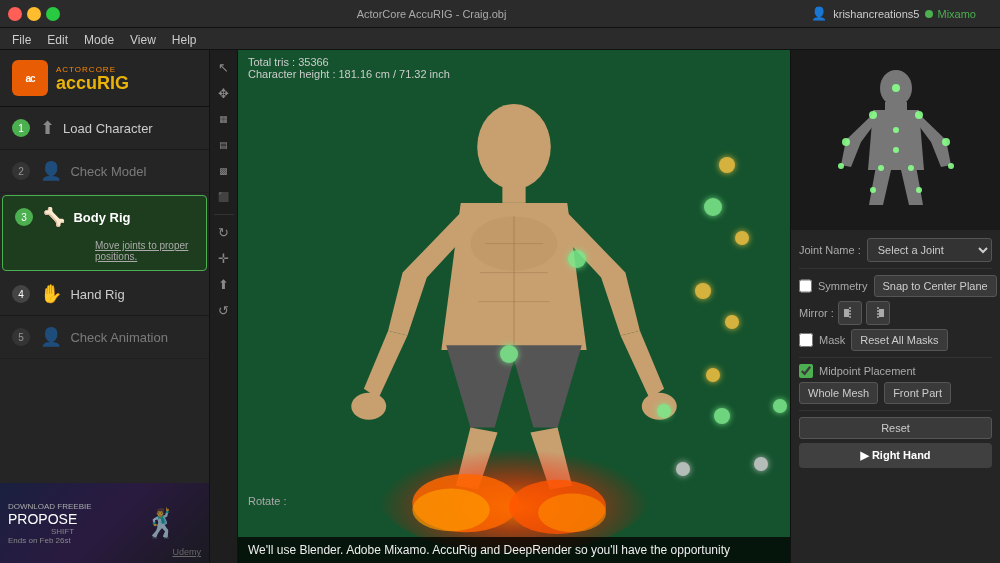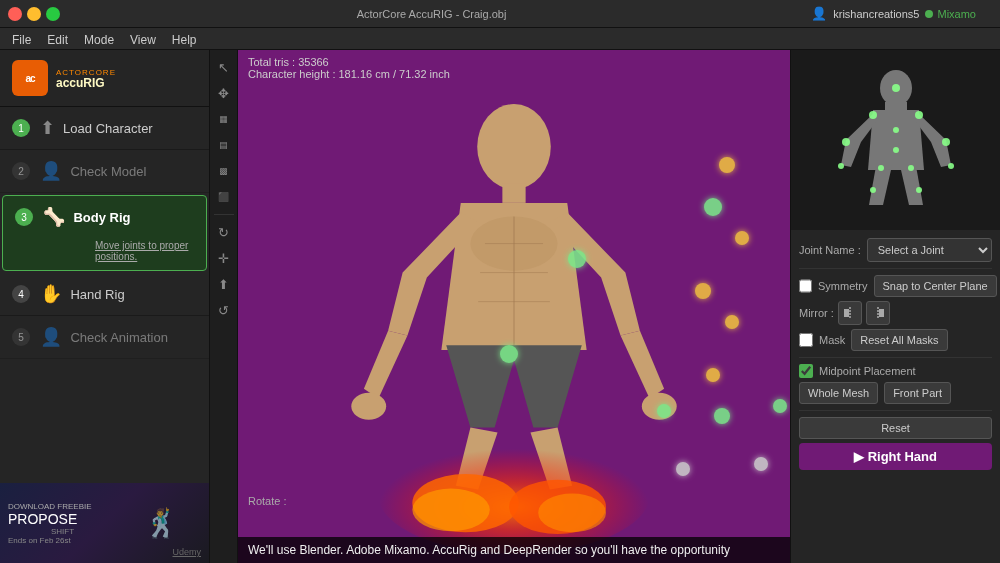--- a/index.html
+++ b/index.html
@@ -142,21 +142,21 @@
       display: flex; align-items: center; justify-content: center;
       cursor: pointer;
       border-radius: 3px;
       color: #888;
       font-size: 13px;
     }
 
     
     #viewport {
       flex: 1;
-      background: #701a75;
+      background: #14532d;
       position: relative;
       overflow: hidden;
     }
     #viewport-info {
       position: absolute;
       top: 6px; left: 10px;
       font-size: 11px;
       color: #ccc;
       z-index: 5;
     }
@@ -269,25 +269,25 @@
       margin: 2px 0;
     }
 
     .checkbox-row {
       display: flex;
       align-items: center;
       gap: 6px;
     }
 
     .btn-green {
-      background: #701a75;
+      background: #404040;
       border: none;
       color: #fff;
       padding: 6px 12px;
-      font-size: 13px;
+      font-size: 11px;
       font-weight: bold;
       border-radius: 4px;
       cursor: pointer;
       width: 100%;
       text-align: center;
     }
     .btn-reset {
       background: #3a3a3a;
       border: 1px solid #555;
       color: #ccc;
@@ -362,21 +362,21 @@
 
 <div id="main">
 
   <div id="sidebar">
     <div id="logo-area">
       <div class="logo-icon">
         <span style="font-size:10px;letter-spacing:-1px;font-weight:900;color:#fff;">ac</span>
       </div>
       <div>
         <div style="font-size:8px;color:#f80;text-transform:uppercase;letter-spacing:1px;">actorcore</div>
-        <div style="font-size:12px;font-weight:bold;color:#fef9c3;line-height:1;">accuRIG</div>
+        <div style="font-size:18px;font-weight:bold;color:#eab308;line-height:1;">accuRIG</div>
       </div>
     </div>
 
     <div class="step-item">
       <div class="step-num done">1</div>
       <div class="step-icon">⬆</div>
       <div class="step-label">Load Character</div>
     </div>
 
     <div class="step-item" style="opacity:0.5;">

